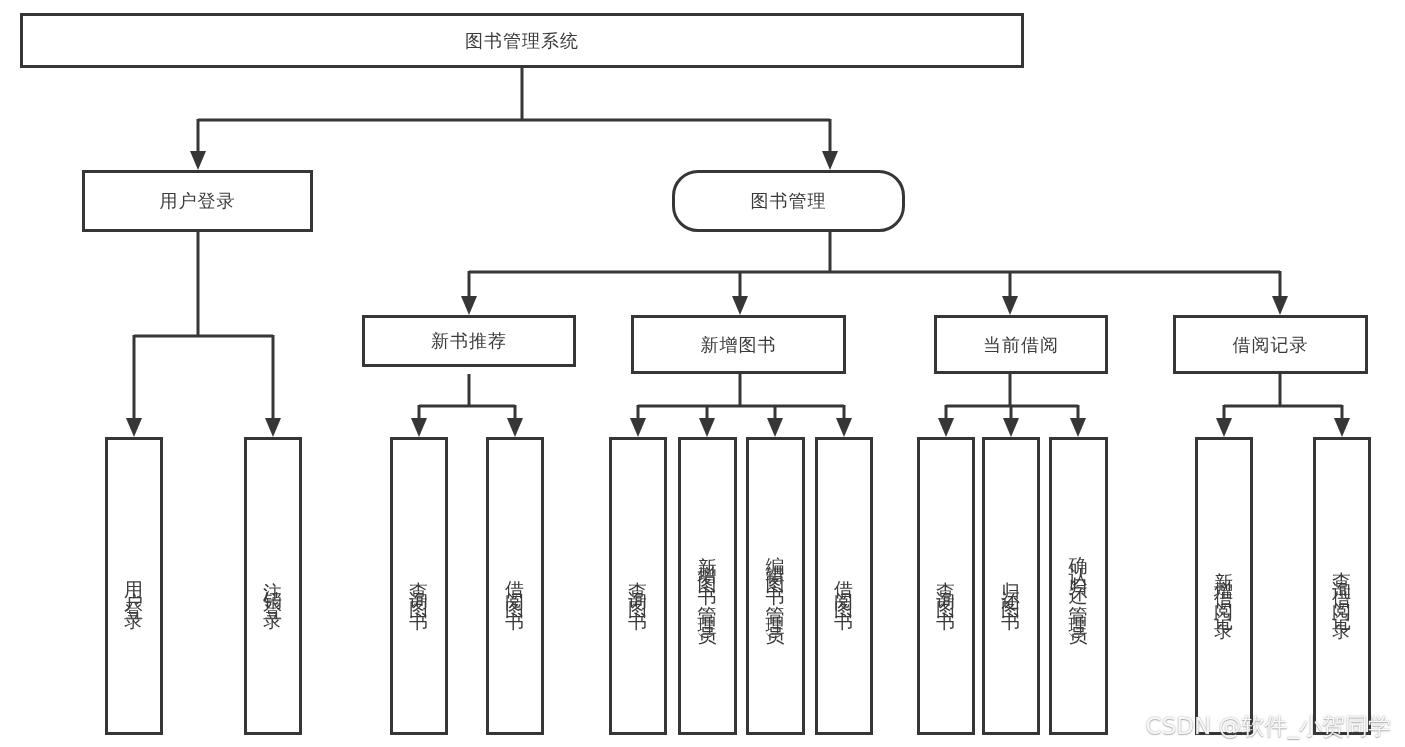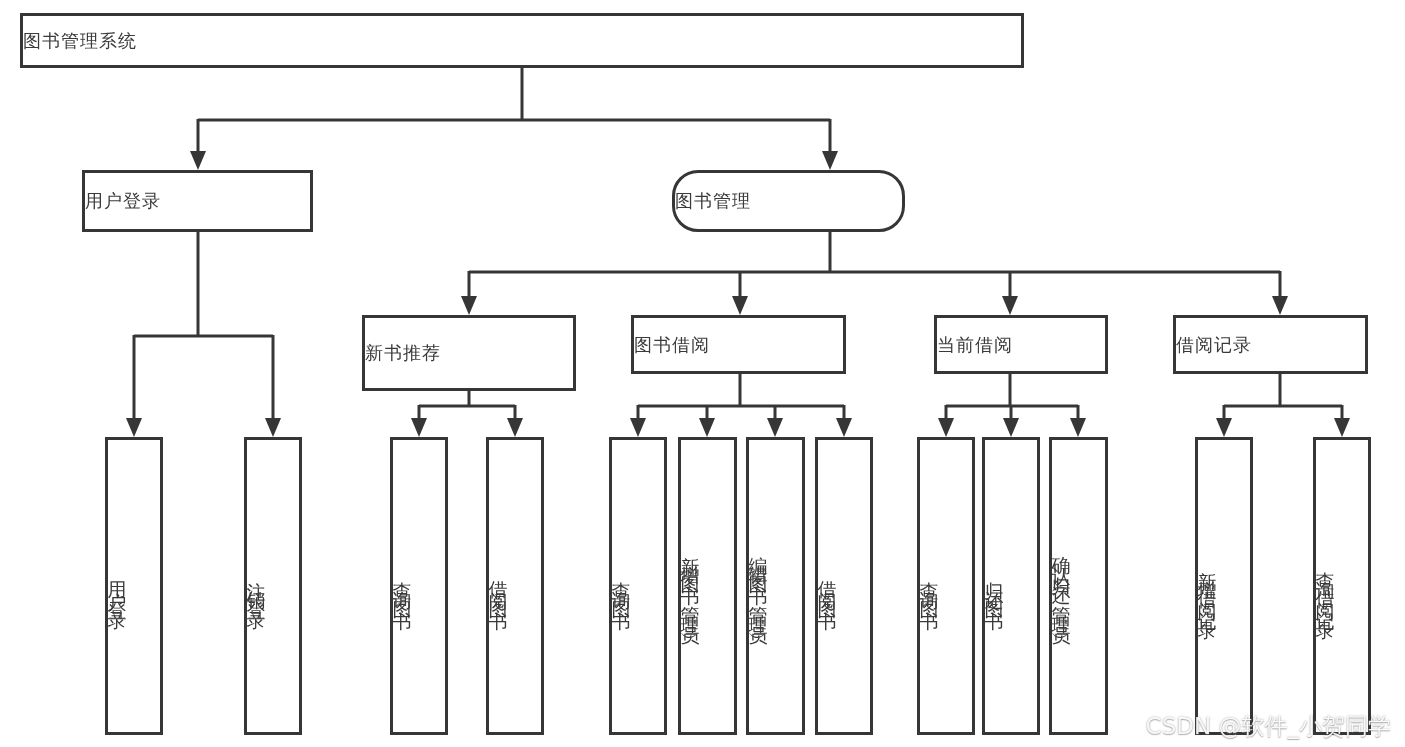--- a/index.html
+++ b/index.html
@@ -11,21 +11,21 @@
     overflow: hidden;
     font-family: "DejaVu Sans", "Liberation Sans", sans-serif;
   }
   .node {
     position: absolute;
     box-sizing: border-box;
     border: 3px solid #363636;
     background: #ffffff;
     display: flex;
     align-items: center;
-    justify-content: flex-start;
+    justify-content: center;
     color: #3a3a3a;
   }
   .node.h span {
     font-size: 18px;
     letter-spacing: 1px;
     white-space: nowrap;
   }
   .node.v span {
     writing-mode: vertical-rl;
     text-orientation: mixed;
@@ -136,25 +136,25 @@
     <span>图书管理系统</span>
   </div>
 
   <div class="node h" style="left:82px; top:170px; width:231px; height:62px;">
     <span>用户登录</span>
   </div>
   <div class="node h" style="left:672px; top:170px; width:233px; height:62px;border-radius:26px;">
     <span>图书管理</span>
   </div>
 
-  <div class="node h" style="left:362px; top:315px; width:214px; height:76px;">
+  <div class="node h" style="left:362px; top:315px; width:214px; height:52px;">
     <span>新书推荐</span>
   </div>
   <div class="node h" style="left:631px; top:315px; width:215px; height:59px;">
-    <span>图书借阅</span>
+    <span>新增图书</span>
   </div>
   <div class="node h" style="left:902px; top:315px; width:174px; height:59px;margin-left:32px;">
     <span>当前借阅</span>
   </div>
   <div class="node h" style="left:1173px; top:315px; width:195px; height:59px;">
     <span>借阅记录</span>
   </div>
 
   <div class="node v" style="left:105px; top:437px; width:58px; height:298px;">
     <span>用户登录</span>

